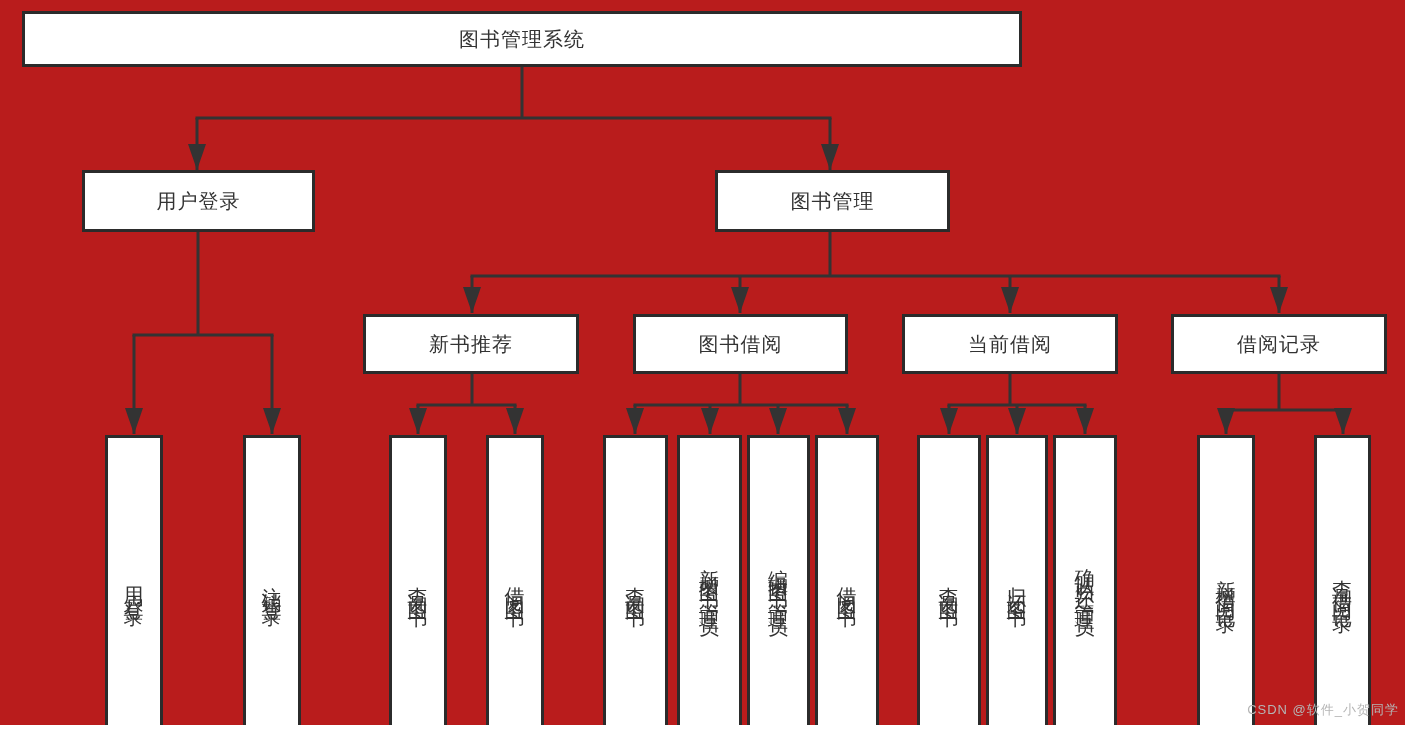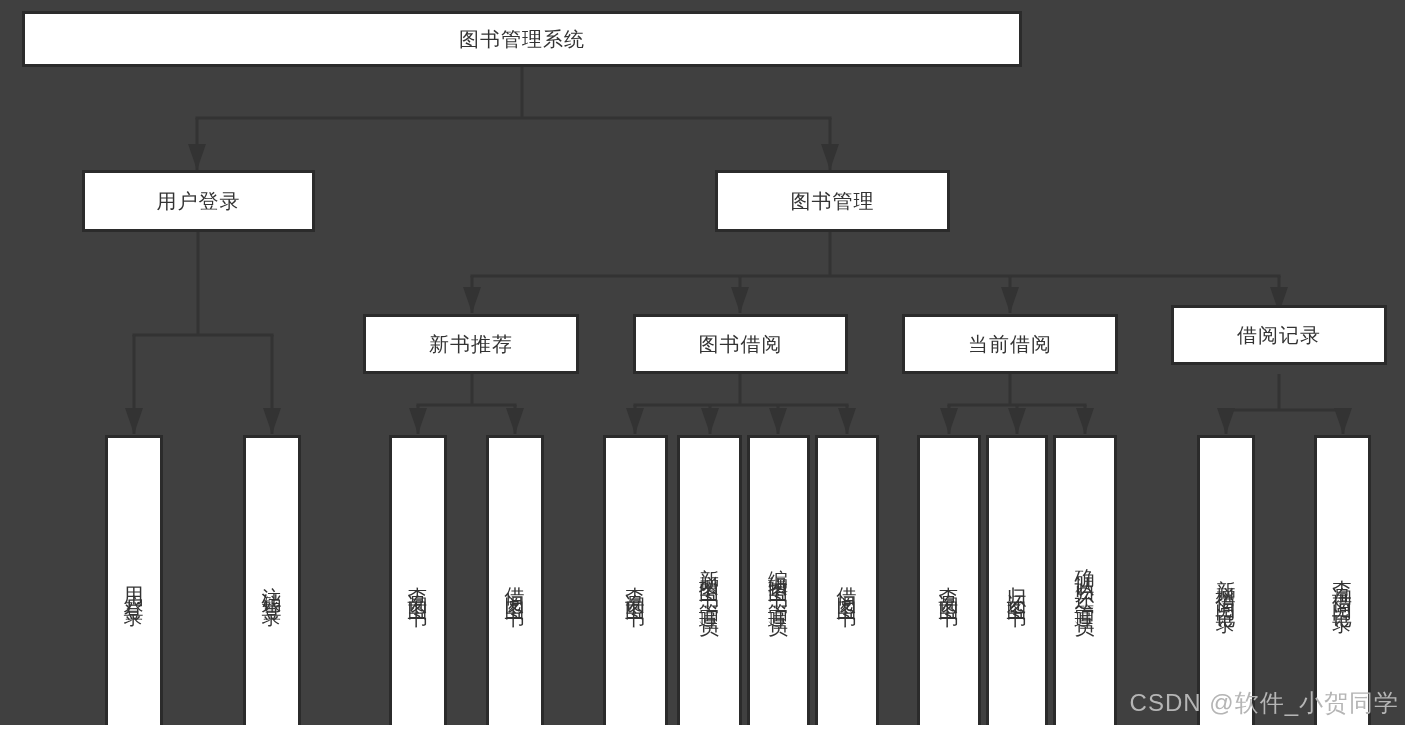--- a/index.html
+++ b/index.html
@@ -1,20 +1,20 @@
 <!DOCTYPE html>
 <html><head>
 <meta charset="utf-8">
 <style>
   html, body { margin: 0; padding: 0; background: #ffffff; }
   .stage {
     position: relative;
     width: 1405px;
     height: 725px;
-    background: #404040;
+    background: #b91c1c;
     font-family: "Liberation Sans", sans-serif;
     color: #333333;
     overflow: hidden;
   }
   svg.connectors {
     position: absolute;
     left: 0; top: 0;
     width: 1405px; height: 747px;
   }
   .node {
@@ -44,21 +44,21 @@
     text-orientation: mixed;
     font-size: 20px;
     line-height: 1;
     letter-spacing: 7px;
     color: #333333;
   }
   .watermark {
     position: absolute;
     right: 6px;
     bottom: 6px;
-    font-size: 24px;
+    font-size: 13px;
     color: #b5b5b5;
     letter-spacing: 1px;
     white-space: nowrap;
   }
 </style>
 </head>
 <body>
 
 <div class="stage">
 
@@ -106,21 +106,21 @@
   </svg>
 
   <div class="node" style="left:22px; top:11px; width:1000px; height:56px;">图书管理系统</div>
 
   <div class="node" style="left:82px; top:170px; width:233px; height:62px;">用户登录</div>
   <div class="node" style="left:715px; top:170px; width:235px; height:62px;">图书管理</div>
 
   <div class="node" style="left:633px; top:314px; width:215px; height:60px;">图书借阅</div>
   <div class="node" style="left:363px; top:314px; width:216px; height:60px;">新书推荐</div>
   <div class="node" style="left:902px; top:314px; width:216px; height:60px;">当前借阅</div>
-  <div class="node" style="left:1171px; top:305px; width:216px; height:60px;">借阅记录</div>
+  <div class="node" style="left:1171px; top:314px; width:216px; height:60px;">借阅记录</div>
 
   <div class="leaf" style="left:105px; top:435px; width:58px; height:299px;">
     <span class="vtext">用户登录</span>
   </div>
   <div class="leaf" style="left:243px; top:435px; width:58px; height:299px;">
     <span class="vtext">注销登录</span>
   </div>
 
   <div class="leaf" style="left:389px; top:435px; width:58px; height:299px;">
     <span class="vtext">查询图书</span>

